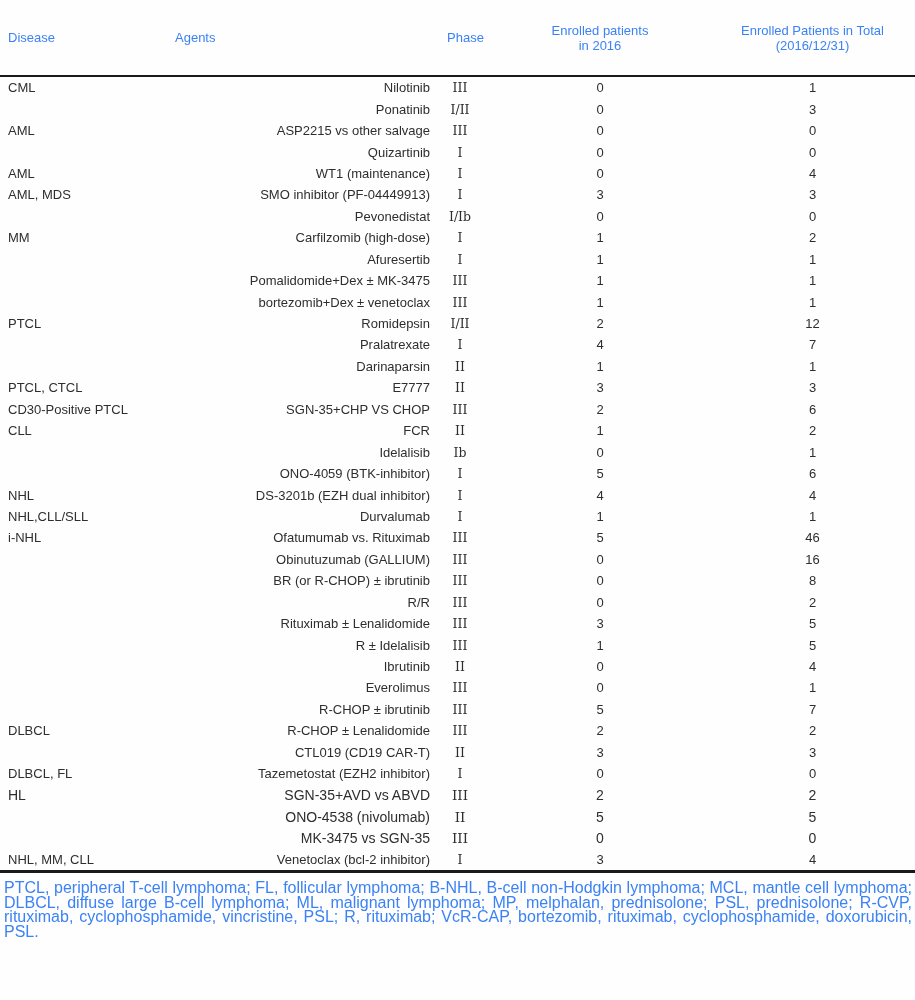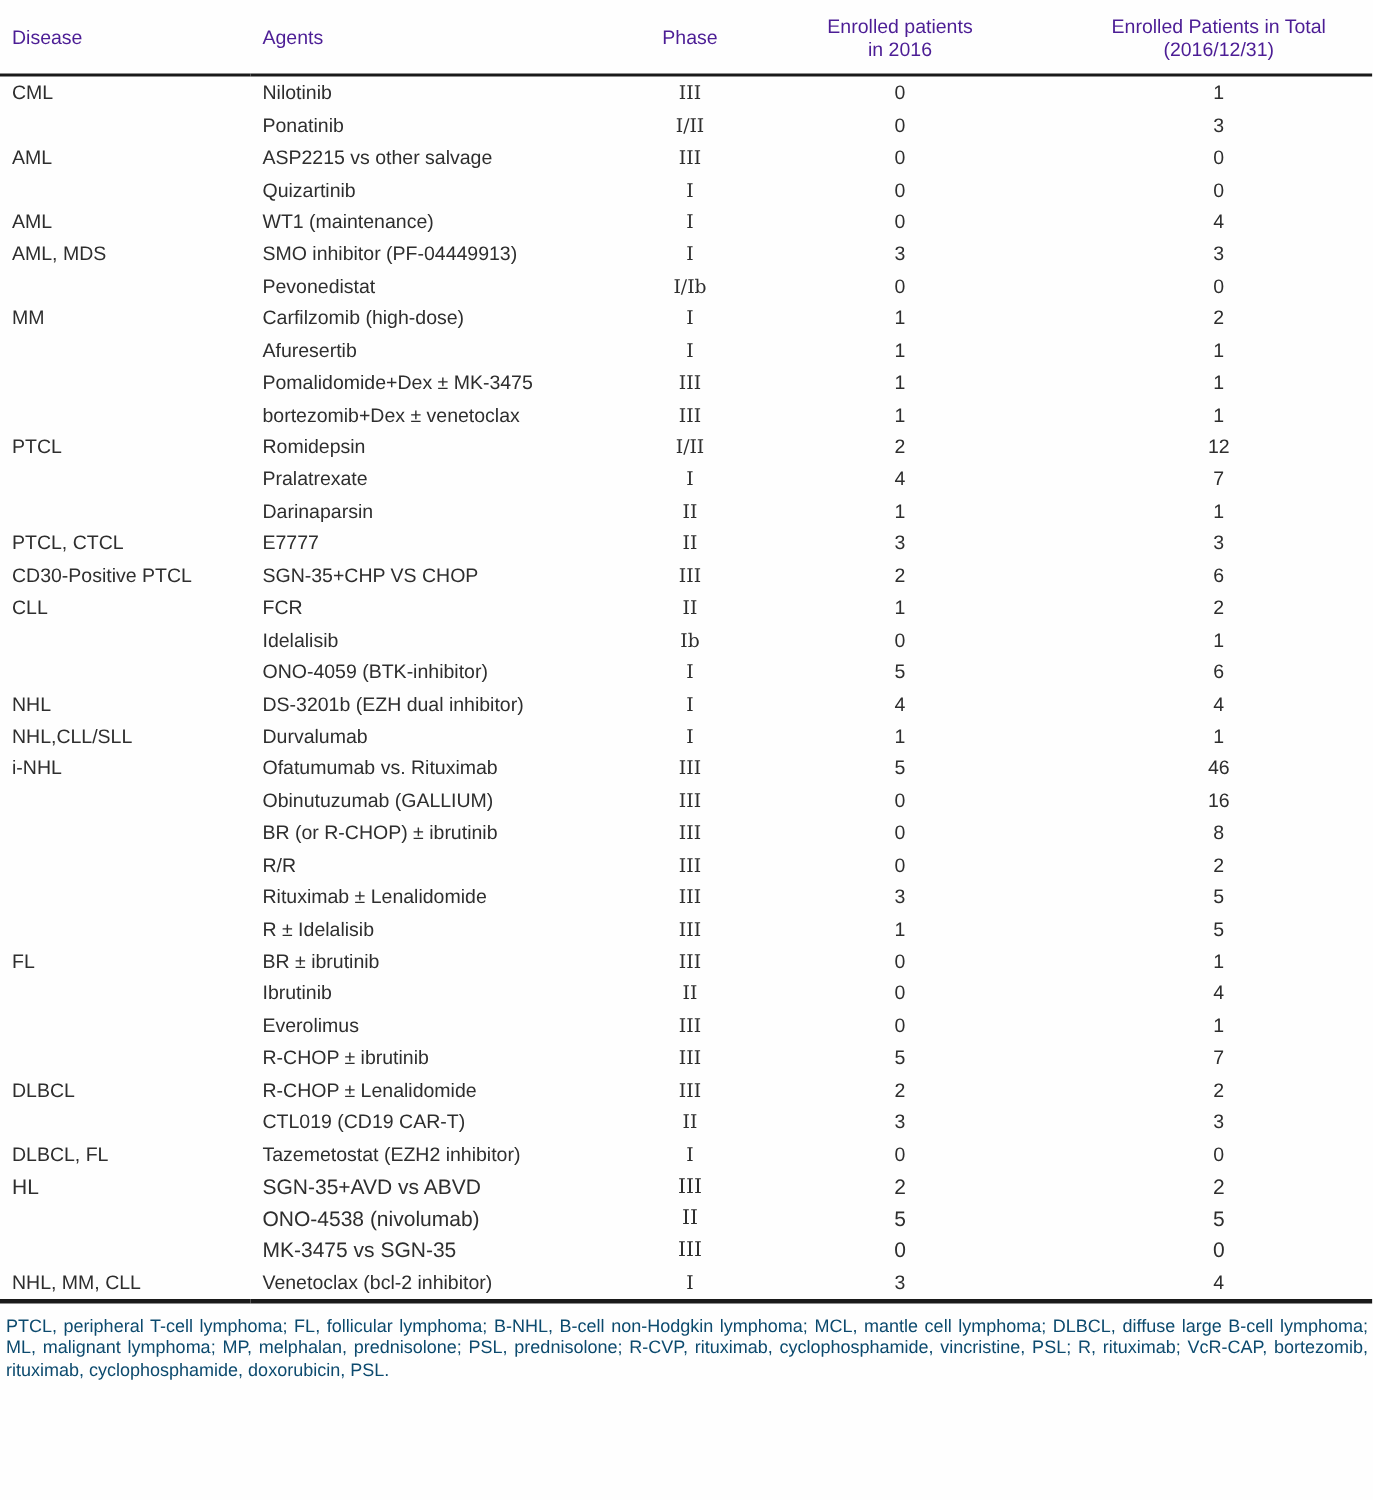--- a/index.html
+++ b/index.html
@@ -25,55 +25,55 @@
   col.c1 { width: 167px; }
   col.c2 { width: 263px; }
   col.c3 { width: 60px;  }
   col.c4 { width: 220px; }
   col.c5 { width: 205px; }
 
   thead th {
     font-weight: normal;
     font-size: 13px;
     line-height: 15px;
-    color: #4c1d95;
+    color: #3b82f6;
     height: 41px;
-    padding: 4px;
+    padding: 17px;
     vertical-align: middle;
     border-bottom: 2px solid #1a1a1a;
     text-align: center;
   }
   thead th.left { text-align: left; padding-left: 8px; }
 
   tbody td {
     font-size: 13px;
     height: 21.45px;
     padding: 0;
     vertical-align: middle;
     white-space: nowrap;
     overflow: hidden;
   }
   td.c-disease { padding-left: 8px; text-align: left; }
-  td.c-agent   { padding-left: 8px; text-align: left; margin-left: 32px; }
+  td.c-agent   { padding-left: 8px; text-align: right; margin-left: 32px; }
   td.c-phase   {
     text-align: center;
     font-family: "DejaVu Serif", serif;
     font-size: 12.5px;
   }
   td.c-num { text-align: center; }
 
   tr.alt td { font-size: 14px; }
   tr.alt td.c-phase { font-size: 13.5px; }
 
   tbody tr:last-child td { border-bottom: 3px solid #1a1a1a; }
 
   .footnote {
-    font-size: 12px;
+    font-size: 16px;
     line-height: 14.6px;
-    color: #0c4a6e;
+    color: #3b82f6;
     text-align: justify;
     margin-top: 8px;
     padding: 0 3px 0 4px;
   }
 </style>
 </head>
 <body>
 
 <div class="page">
 
@@ -284,27 +284,20 @@
     <td class="c-num">5</td>
   </tr>
         <tr>
     <td class="c-disease"></td>
     <td class="c-agent">R ± Idelalisib</td>
     <td class="c-phase">III</td>
     <td class="c-num">1</td>
     <td class="c-num">5</td>
   </tr>
         <tr>
-    <td class="c-disease">FL</td>
-    <td class="c-agent">BR ± ibrutinib</td>
-    <td class="c-phase">III</td>
-    <td class="c-num">0</td>
-    <td class="c-num">1</td>
-  </tr>
-        <tr>
     <td class="c-disease"></td>
     <td class="c-agent">Ibrutinib</td>
     <td class="c-phase">II</td>
     <td class="c-num">0</td>
     <td class="c-num">4</td>
   </tr>
         <tr>
     <td class="c-disease"></td>
     <td class="c-agent">Everolimus</td>
     <td class="c-phase">III</td>

